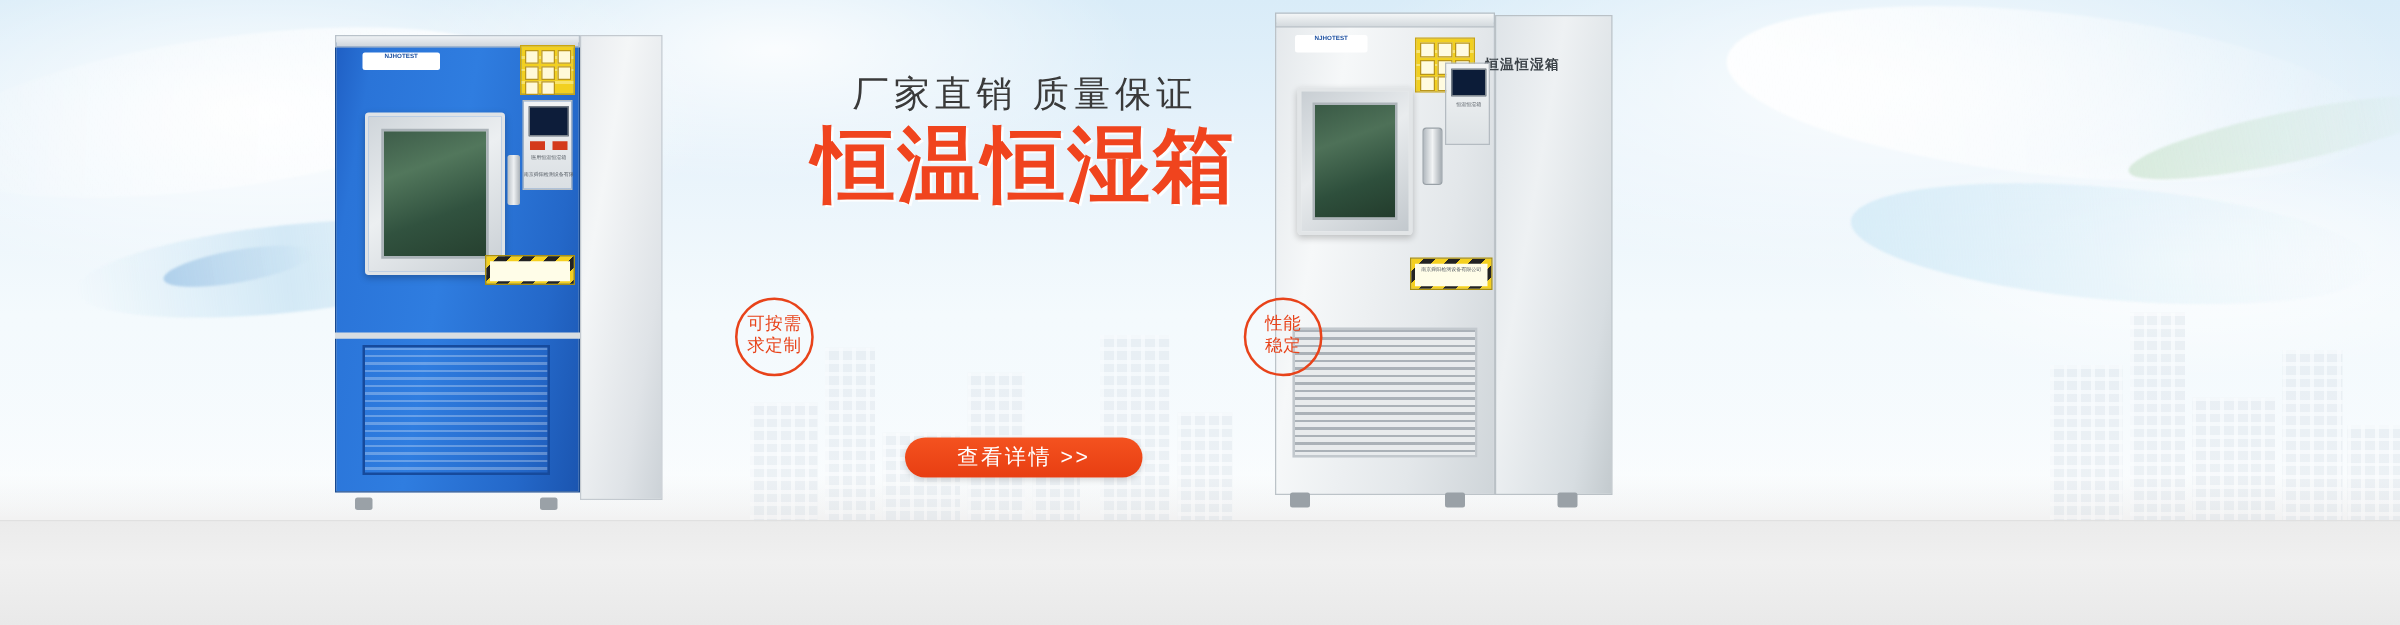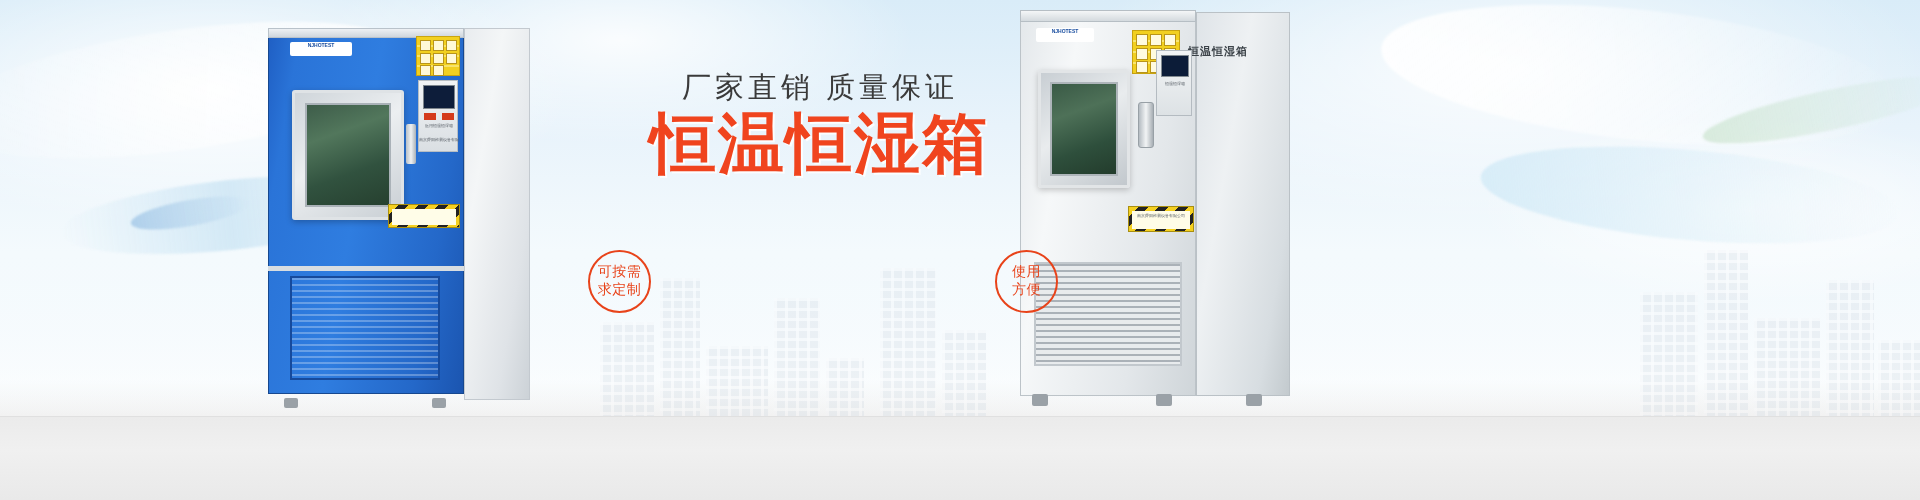--- a/index.html
+++ b/index.html
@@ -133,21 +133,21 @@
   .warnR .lbl{position:absolute;left:3px;top:4px;right:3px;height:18px;background:#fffde8;}
   .ventR {position:absolute;left:14px;top:252px;width:148px;height:104px;
           background:#e8ebed;border:2px solid #c2c8cd;
           background-image:repeating-linear-gradient(to bottom,rgba(120,130,140,.55) 0 2px,rgba(0,0,0,0) 2px 6px);}
   .logoR {position:absolute;left:16px;top:18px;width:58px;height:14px;background:#fff;border-radius:2px;}
   .footR {position:absolute;bottom:-10px;width:16px;height:12px;background:#9aa1a7;border-radius:2px;}
   .tinytxt{font-size:4px;line-height:5px;color:#5a6168;text-align:center;font-family:"Liberation Sans",sans-serif;white-space:nowrap;overflow:hidden;}
   .tinywhite{font-size:5px;line-height:6px;color:#1b4fa0;text-align:center;font-weight:bold;}
 
   
-  #copy { position:absolute; left:560px; top:16px; width:520px; height:440px; }
+  #copy { position:absolute; left:560px; top:4px; width:520px; height:440px; }
 
   #tagline {
     position:absolute; left:0; top:52px; width:520px;
     text-align:center;
     font-size:29px; letter-spacing:4px; color:#3a3a3a; font-weight:400;
     font-family:"Liberation Sans","DejaVu Sans",sans-serif;
   }
   #headline {
     position:absolute; left:0; top:92px; width:520px;
     text-align:center;
@@ -307,20 +307,21 @@
 
     <div id="headline">恒温恒湿箱</div>
 
 
     <div id="badges">
       <div class="badge">
         <span>可按需</span>
         <span>求定制</span>
       </div>
       <div class="badge">
-        <span>使用</span>
-        <span>方便</span>
+        <span>性能</span>
+        <span>稳定</span>
       </div>
     </div>
 
+    <div id="cta">查看详情 &gt;&gt;</div>
   </div>
 
 </div>
 
 </body></html>

